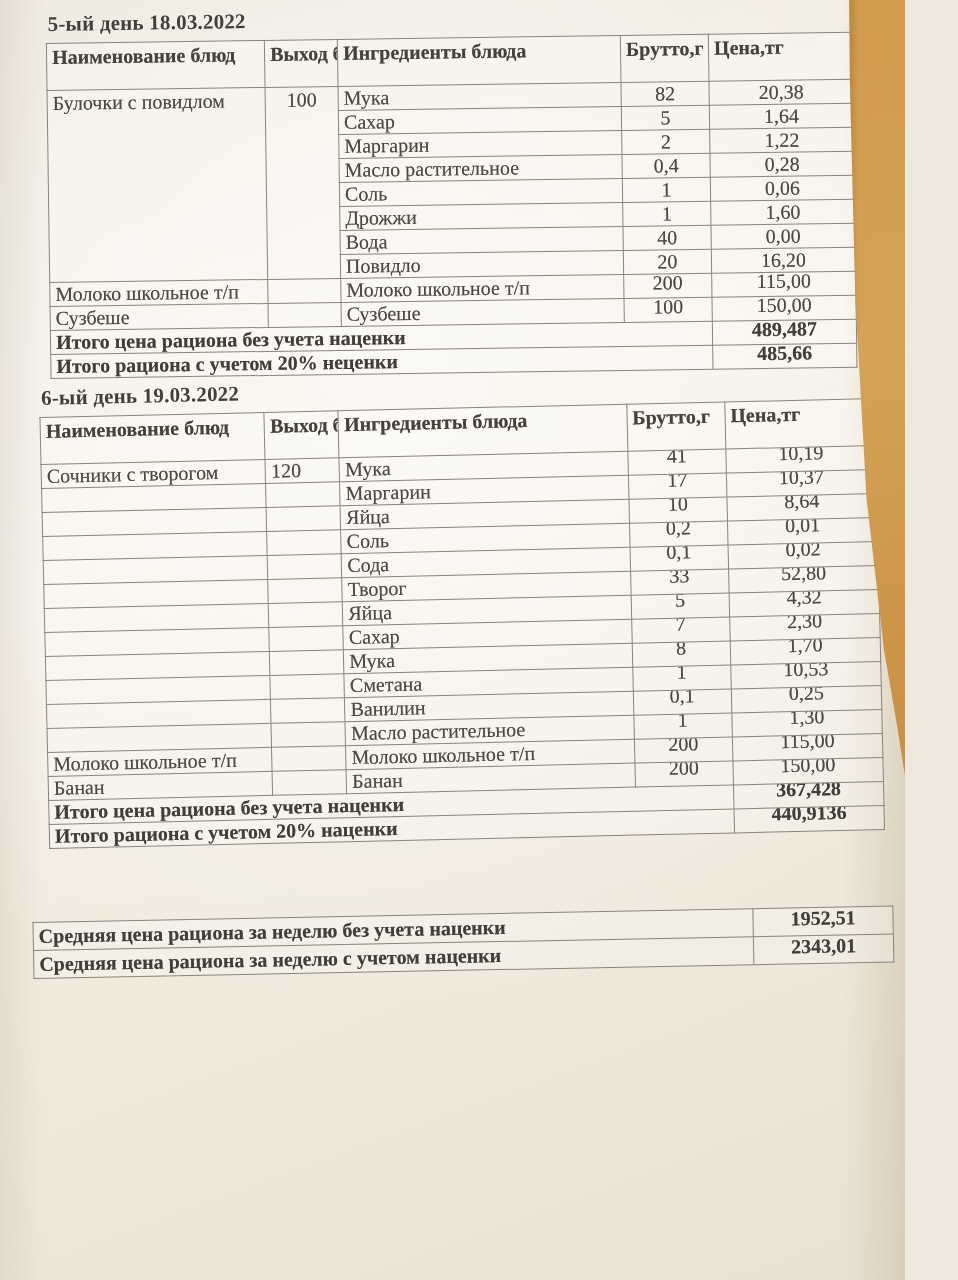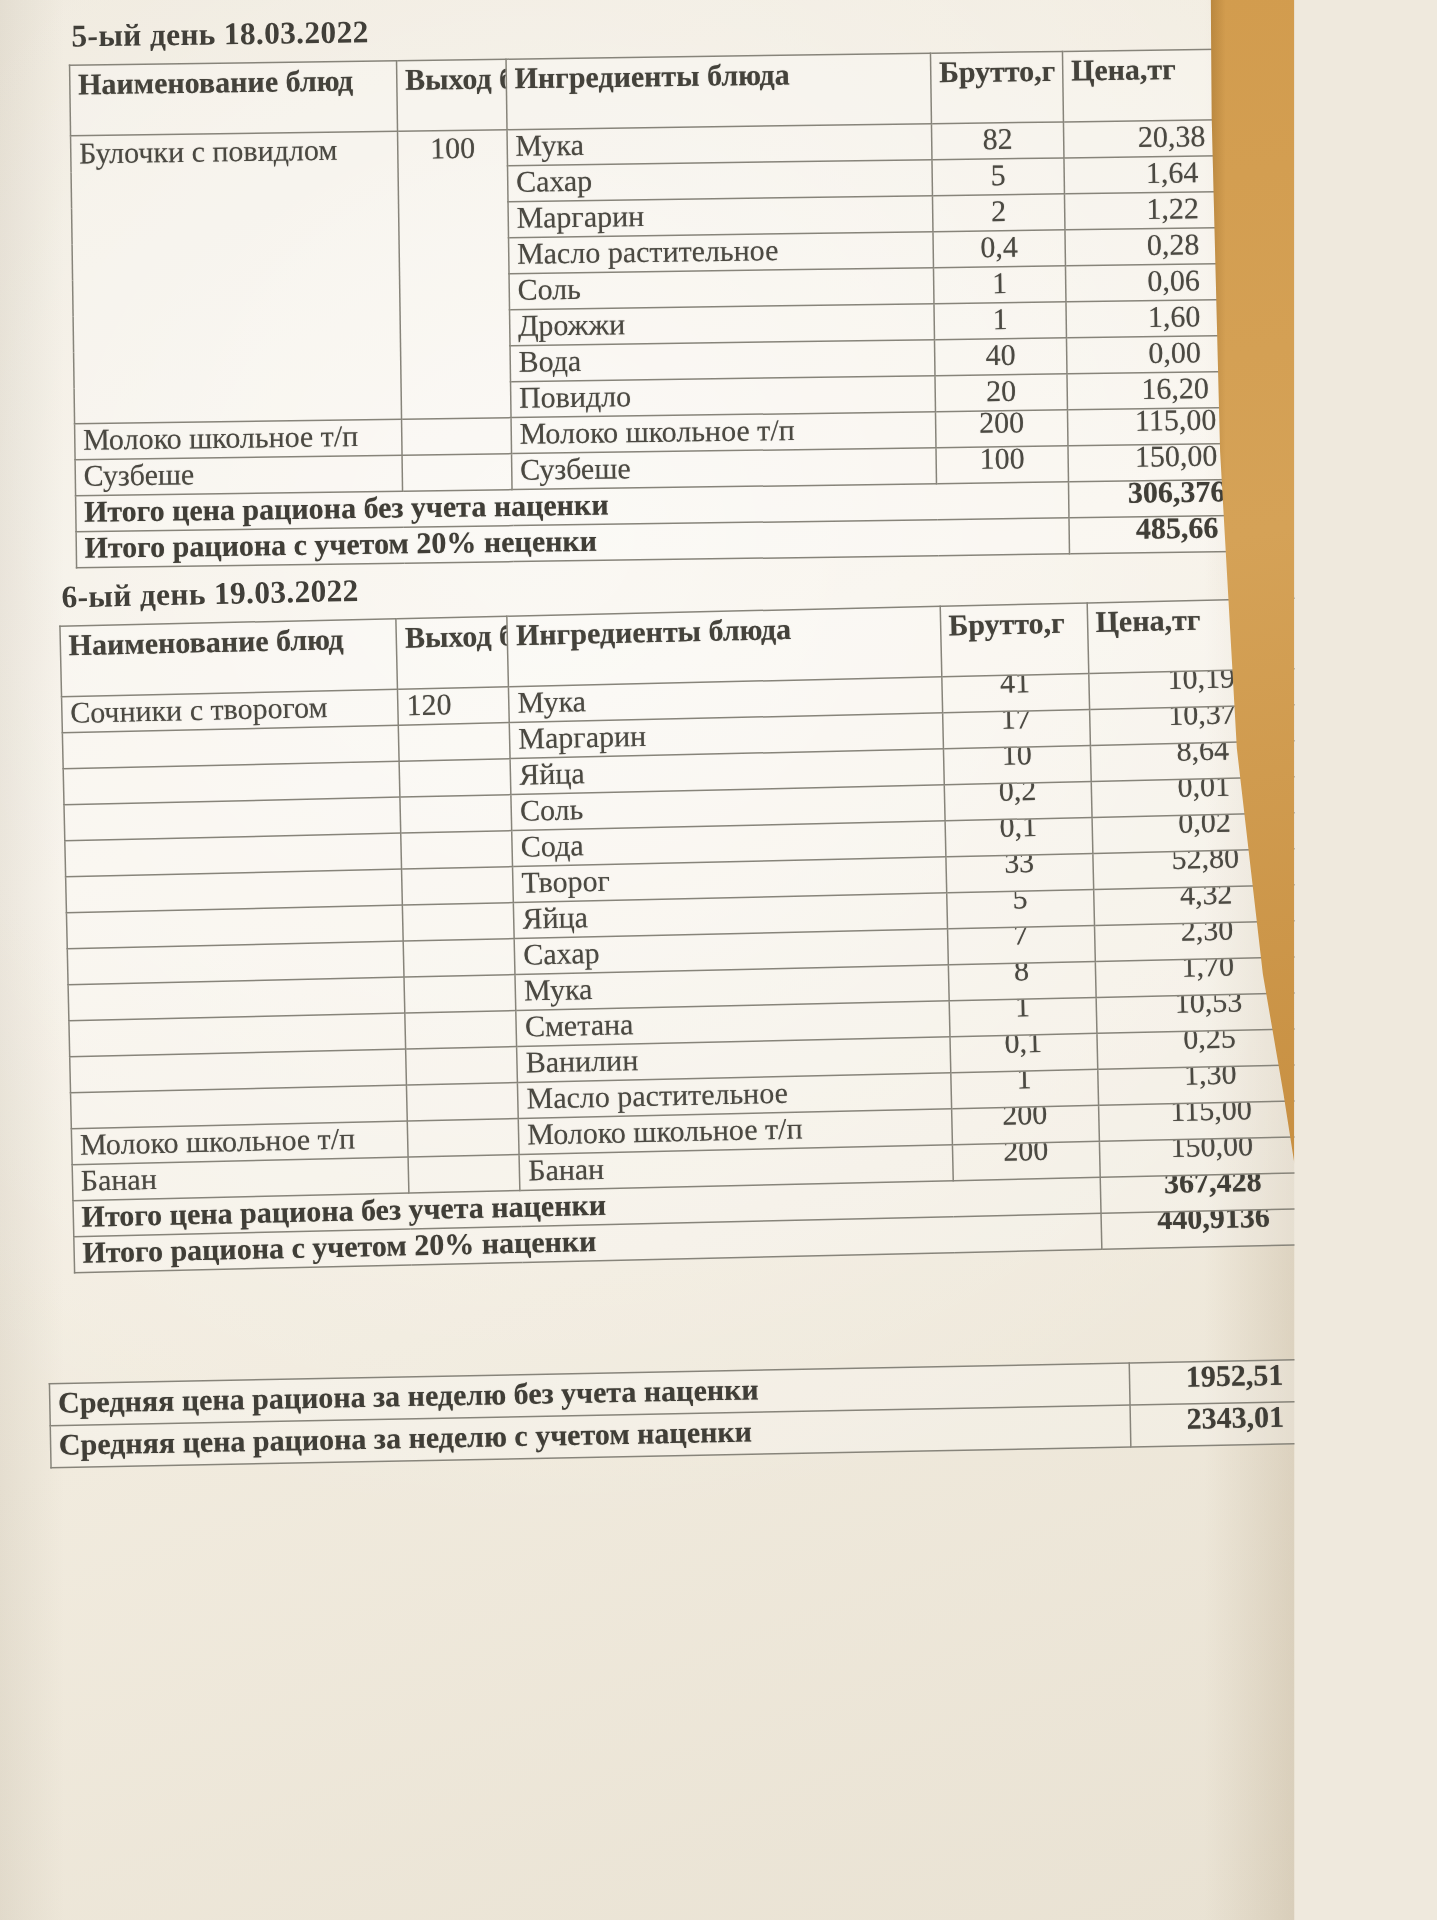--- a/index.html
+++ b/index.html
@@ -1,21 +1,21 @@
 <!DOCTYPE html>
 <html><head>
 <meta charset="utf-8">
 <style>
   html,body{margin:0;padding:0;}
   body{
     width:958px;height:1280px;overflow:hidden;
     font-family:"Liberation Serif","DejaVu Serif",serif;
     background:#efe9dd;
   }
-  .photo{position:relative;width:863px;height:1280px;overflow:hidden;}
+  .photo{position:relative;width:863px;height:1280px;overflow:hidden;padding-left:42px;}
   
   .paper{
     position:absolute;inset:0;
     background:
       linear-gradient(to left, rgba(150,125,85,0.20), rgba(150,125,85,0) 7%),
       linear-gradient(to right, rgba(120,105,80,0.10), rgba(120,105,80,0) 5%),
       radial-gradient(120% 80% at 42% 28%, rgba(255,255,255,0.55), rgba(255,255,255,0) 65%),
       linear-gradient(160deg,#eee8db 0%,#f6f1e7 38%,#f1ebde 62%,#e9e2d3 100%);
   }
   
@@ -130,21 +130,21 @@
         </tr>
         <tr class="rt">
           <td>Сузбеше</td>
           <td></td>
           <td>Сузбеше</td>
           <td class="num lift3"><span>100</span></td>
           <td class="num lift3"><span>150,00</span></td>
         </tr>
         <tr class="rt">
           <td colspan="4" class="tot">Итого цена рациона без учета наценки</td>
-          <td class="num tot lift3"><span>306,376</span></td>
+          <td class="num tot lift3"><span>489,487</span></td>
         </tr>
         <tr class="rt">
           <td colspan="4" class="tot">Итого рациона с учетом 20% неценки</td>
           <td class="num tot lift3"><span>485,66</span></td>
         </tr>
       </tbody>
     </table>
   </div>
 
   <div class="sec" id="sec6">

